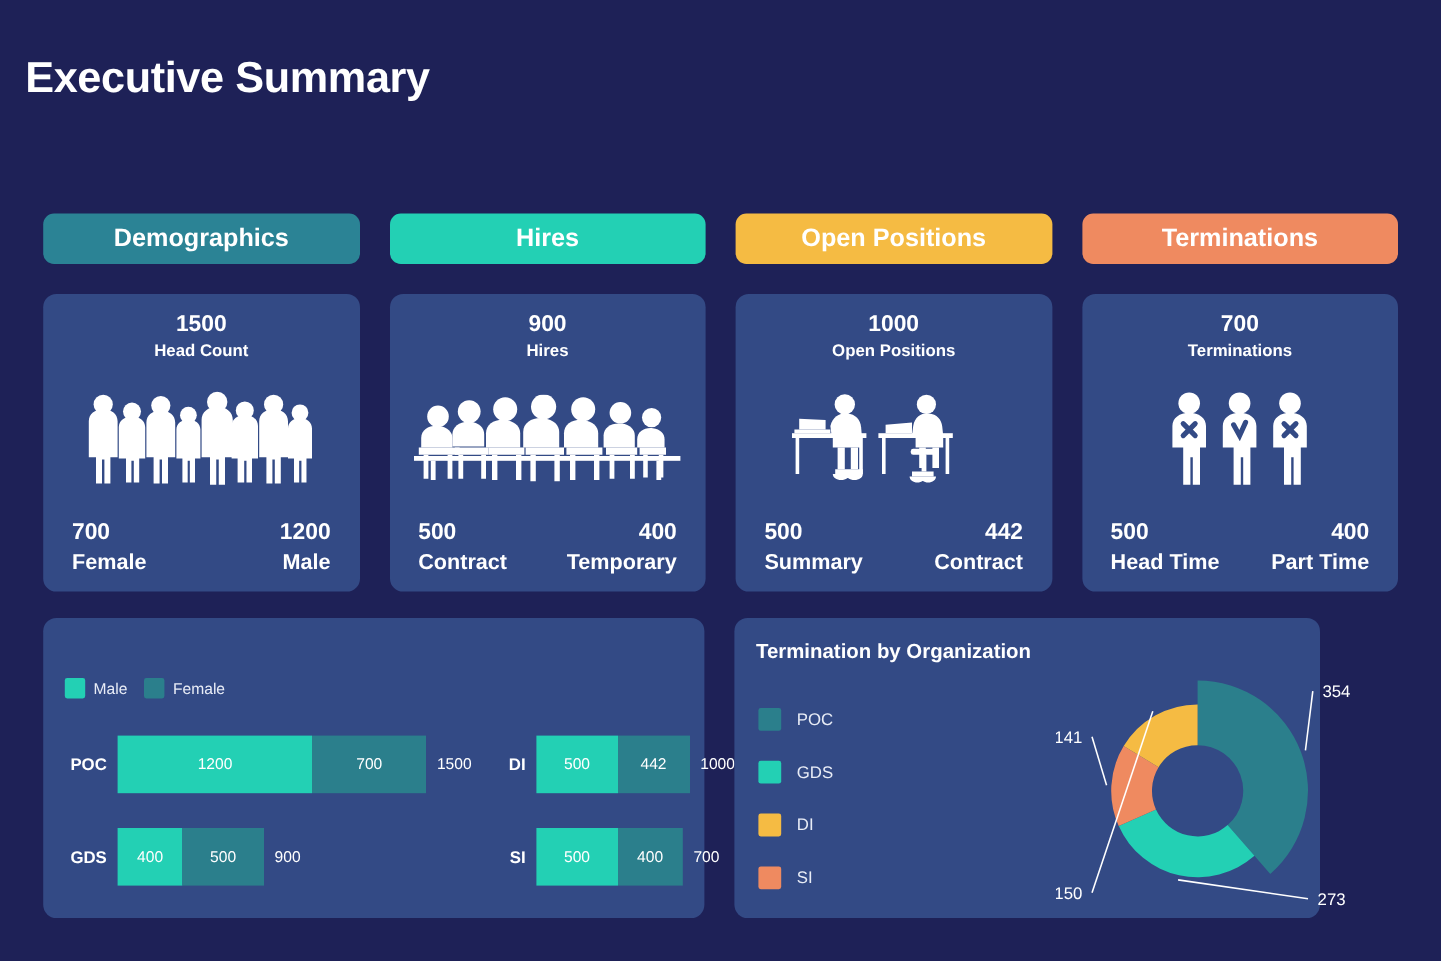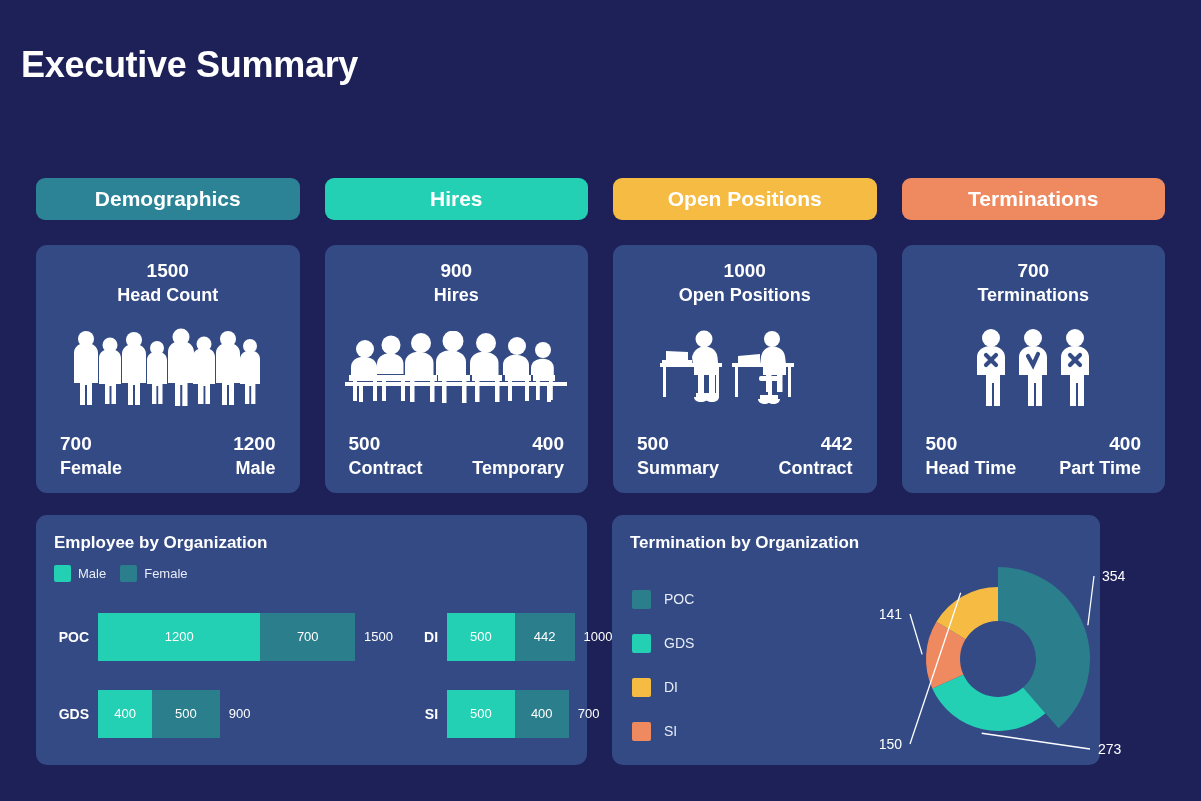--- a/index.html
+++ b/index.html
@@ -32,21 +32,21 @@
 
   
   .kpis { position: absolute; left: 36px; top: 245px; width: 1129px; height: 248px;
           display: flex; gap: 25px; }
   .kpi {
     flex: 1; background: #334a85; border-radius: 11px;
     position: relative; padding: 14px 16px 12px;
     display: flex; flex-direction: column; align-items: center;
   }
   .kpi-num { font-size: 19px; font-weight: bold; line-height: 1.3; }
-  .kpi-lbl { font-size: 18px; font-weight: bold; line-height: 1.25; }
+  .kpi-lbl { font-size: 14px; font-weight: bold; line-height: 1.25; }
   .kpi-art { flex: 1; width: 100%; display: flex; align-items: center; justify-content: center; }
   .kpi-art svg { display: block; }
   .kpi-foot {
     width: 100%; display: flex; justify-content: space-between;
     padding: 0 8px 2px; margin-top: 2px;
   }
   .kpi-foot .side { text-align: left; }
   .kpi-foot .side.right { text-align: right; }
   .kpi-foot .v { font-size: 19px; font-weight: bold; line-height: 1.3; }
   .kpi-foot .t { font-size: 18px; font-weight: bold; line-height: 1.25; }
@@ -306,21 +306,20 @@
         </div>
         <div class="side right">
           <div class="v">400</div>
           <div class="t">Part Time</div>
         </div>
       </div>
     </div>
   </div>
 
   <div class="panel" id="panel-bars">
-    <div class="panel-title">Employee by Organization</div>
 
     <div class="bar-legend">
       <div class="li">
         <span class="sw" id="blsw0" style="background: rgb(35, 208, 180);"></span>
         <span class="tx">Male</span>
       </div>
       <div class="li">
         <span class="sw" id="blsw1" style="background: rgb(43, 127, 140);"></span>
         <span class="tx">Female</span>
       </div>

